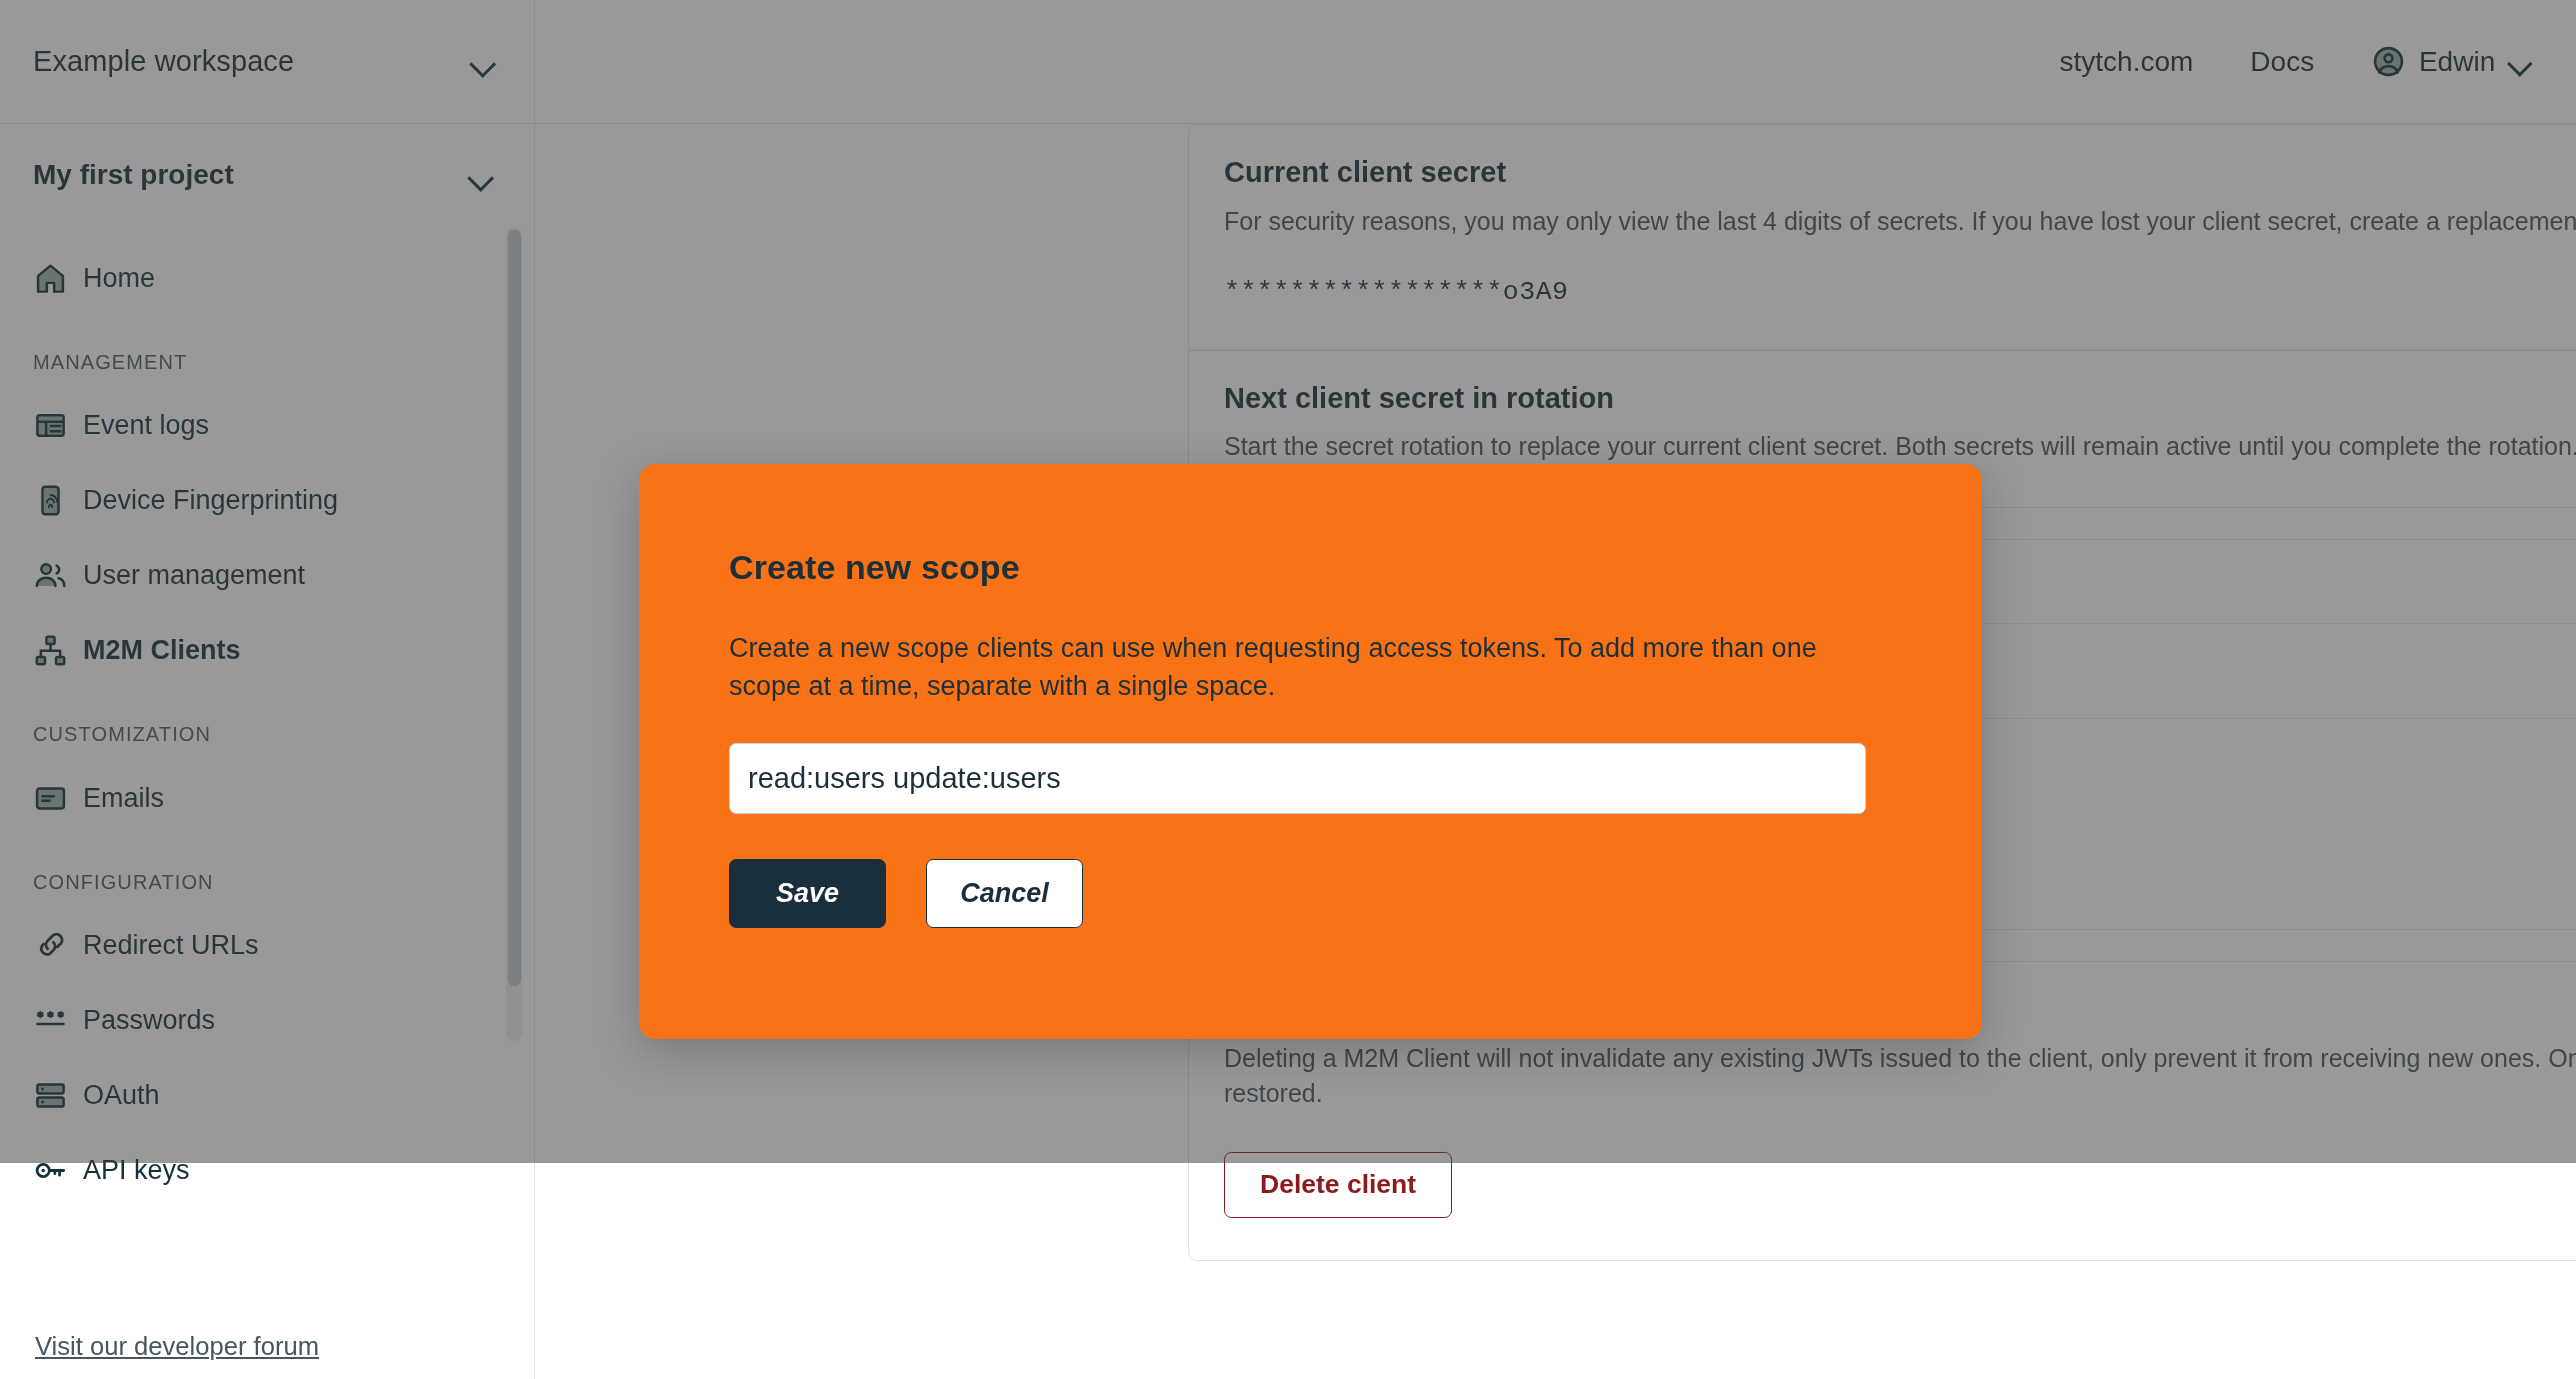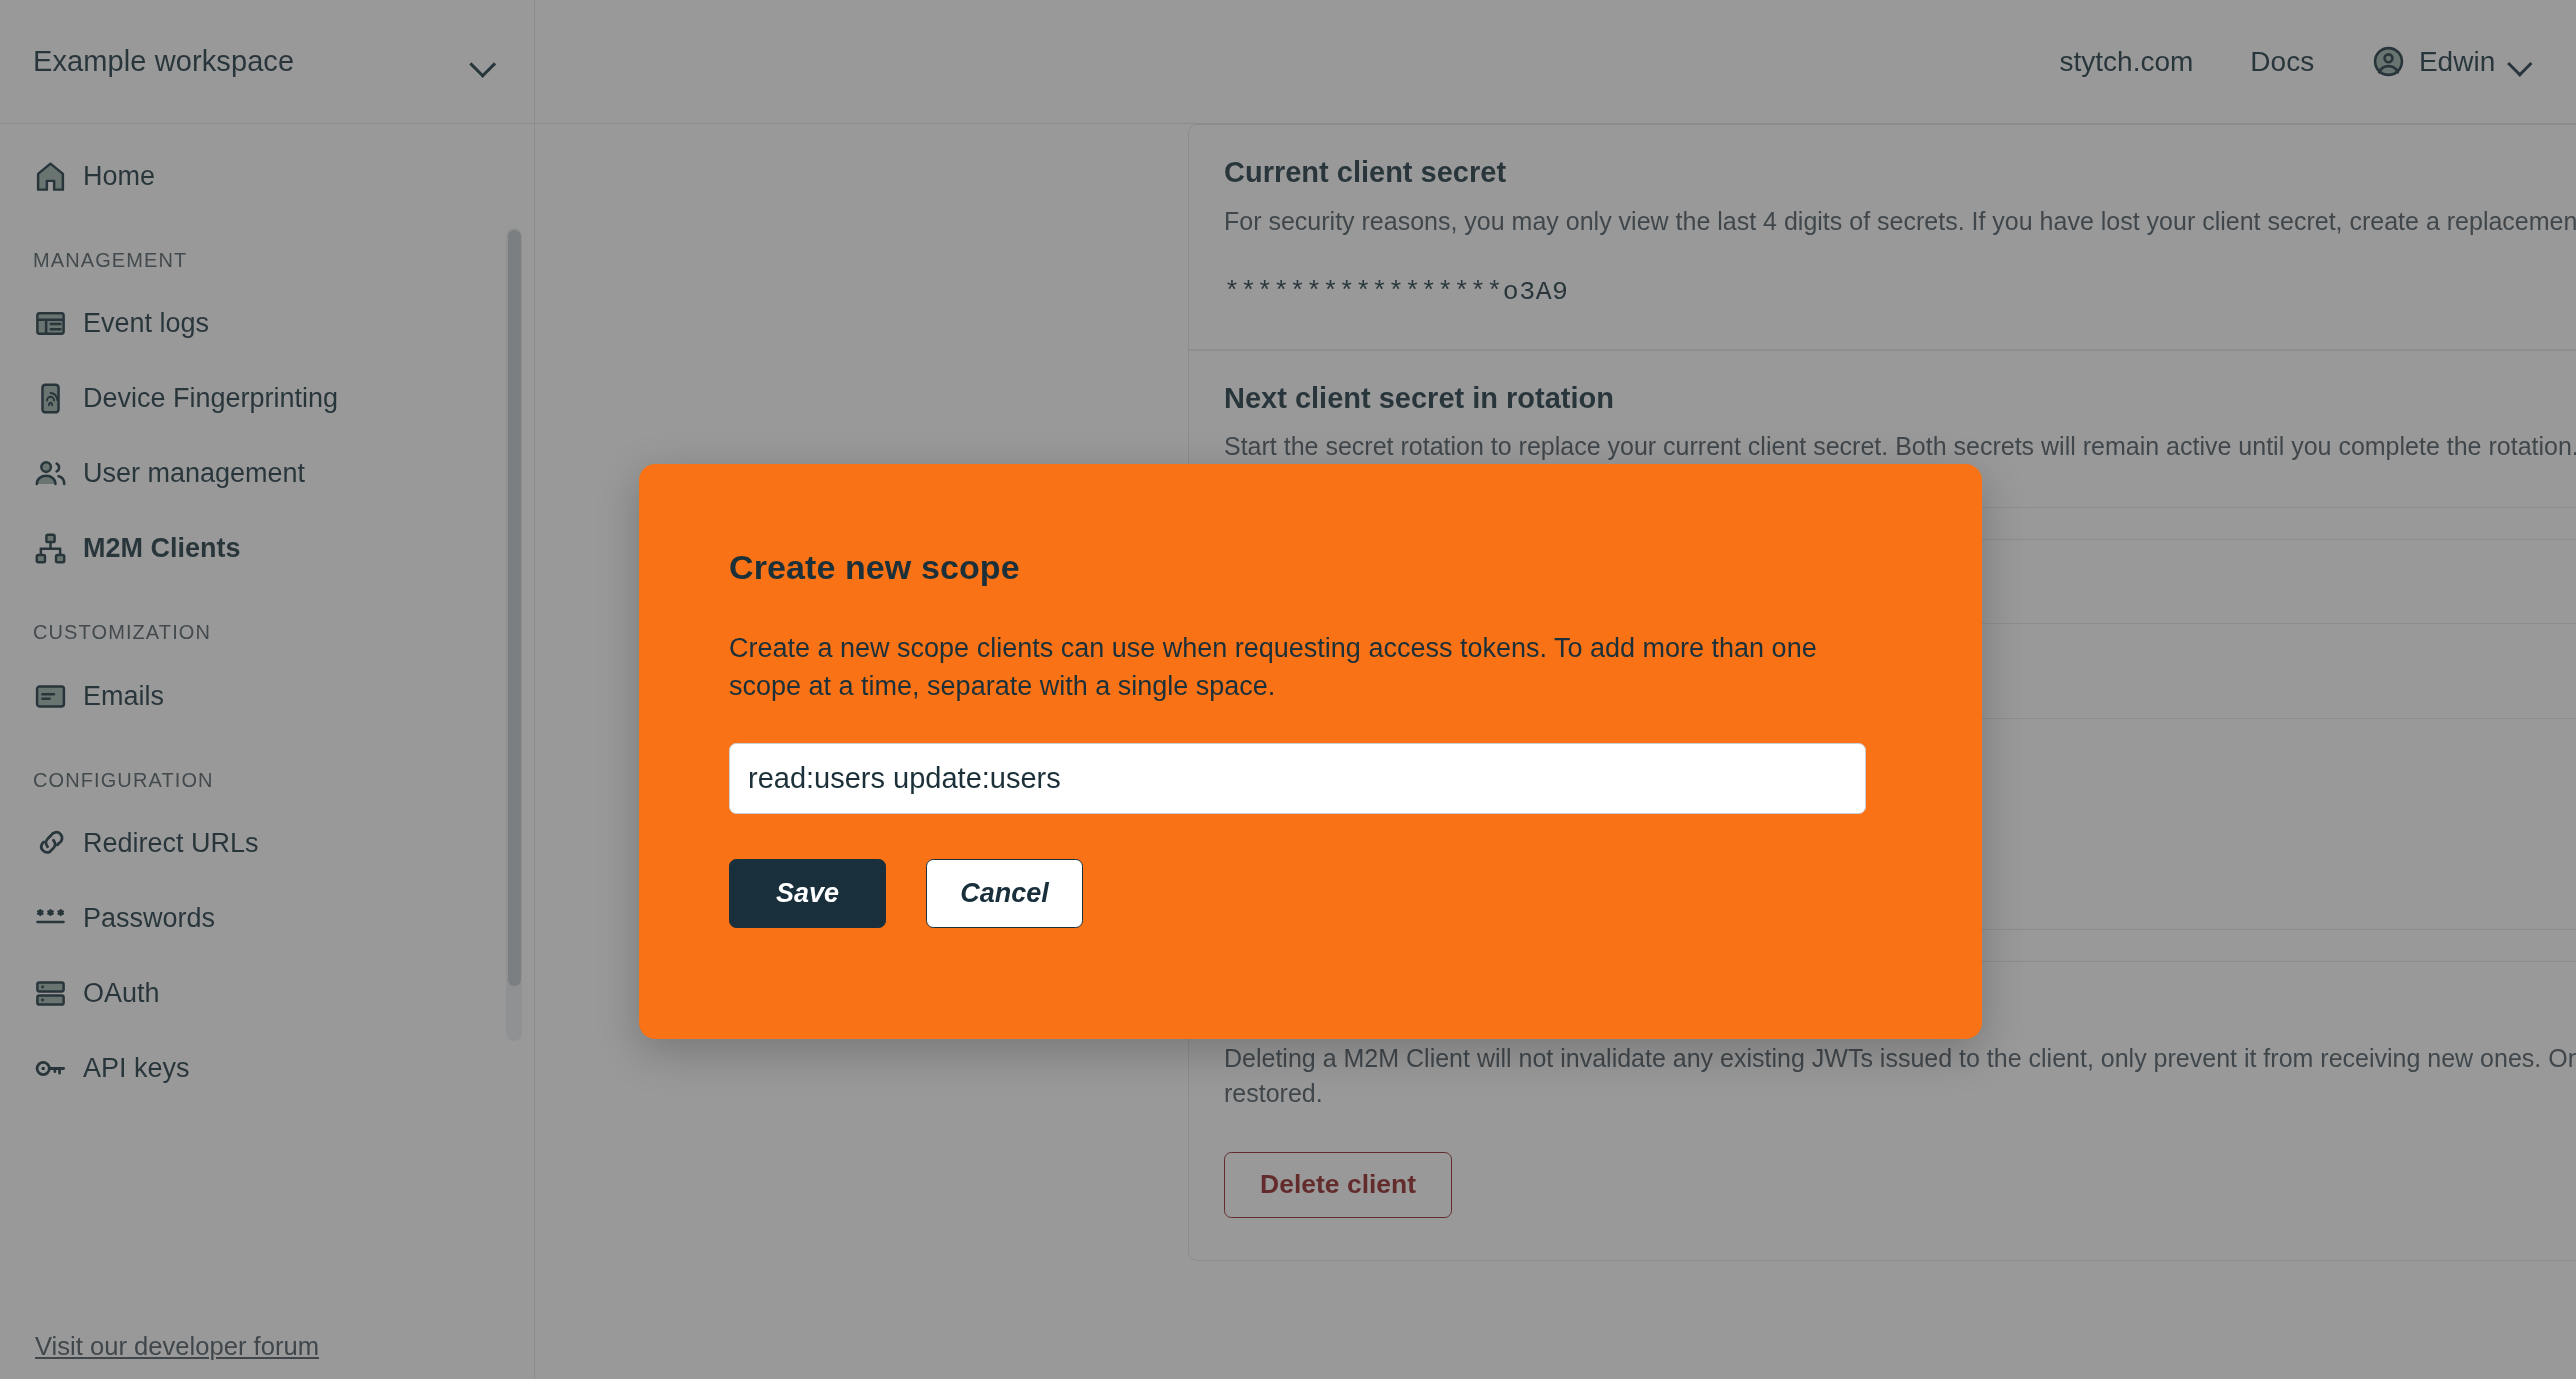--- a/index.html
+++ b/index.html
@@ -2,21 +2,21 @@
 <html style="font-size:14.6px"><head>
 <meta charset="utf-8">
 <style>
   * { box-sizing: border-box; margin: 0; padding: 0; }
   html, body {
     width: 2576px; height: 1379px;
     overflow: hidden;
     font-family: "Liberation Sans", sans-serif;
     background: #ffffff;
   }
-  #root { position: relative; width: 2576px; height: 1379px; }
+  #root { position: relative; width: 2576px; height: 1163px; }
 
   
   #app { position: absolute; inset: 0; display: flex; background: #ffffff; }
 
   
   .sidebar {
     width: 535px; height: 1379px;
     background: #ffffff;
     border-right: 1.8px solid #dfe3e6;
     position: relative;
@@ -191,20 +191,24 @@
 
   <div id="app">
 
     <aside class="sidebar">
 
       <div class="ws-row">
         <span class="ws-name">Example workspace</span>
         <span class="chev"></span>
       </div>
 
+      <div class="proj-row">
+        <span class="proj-name">My first project</span>
+        <span class="chev"></span>
+      </div>
 
       <nav class="nav">
 
         <div class="nav-item">
           <svg class="nav-icon" viewBox="0 0 24 24">
             <path d="M12 3.2 3.5 10.2V21h6v-6h5v6h6V10.2z" fill="#9db3ab" stroke="#14303c" stroke-width="1.7" stroke-linejoin="round"></path>
           </svg>
           <span class="nav-label">Home</span>
         </div>
 

